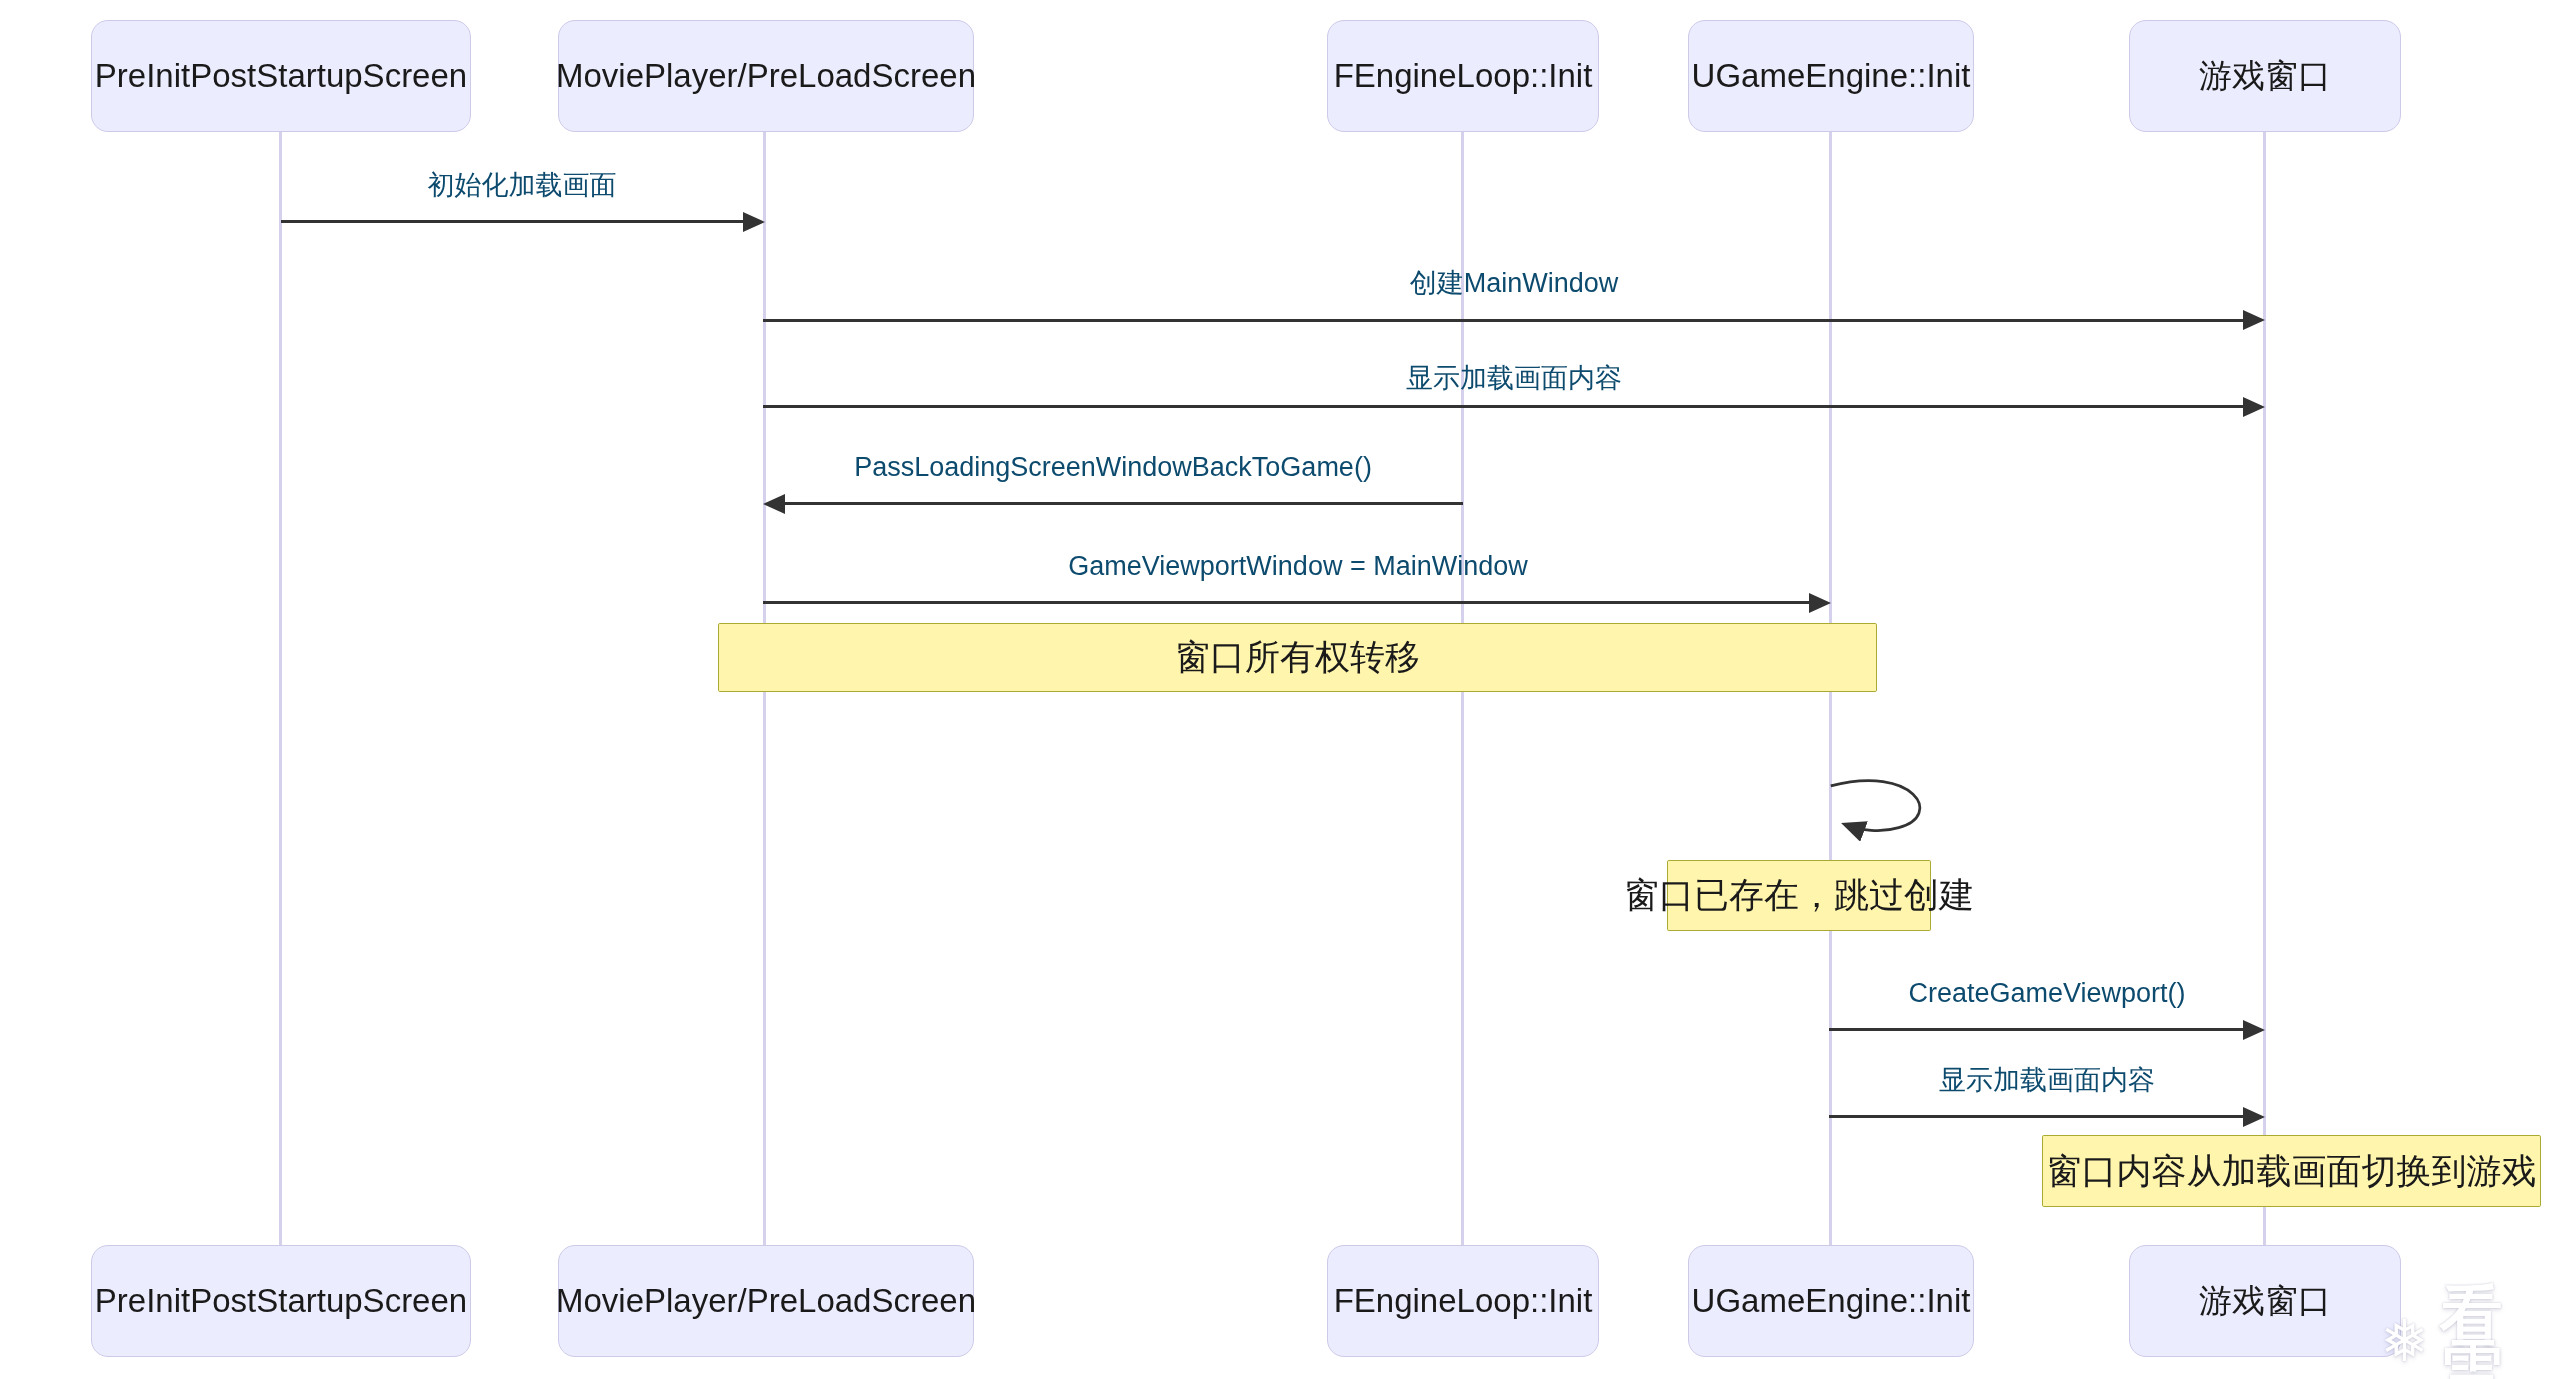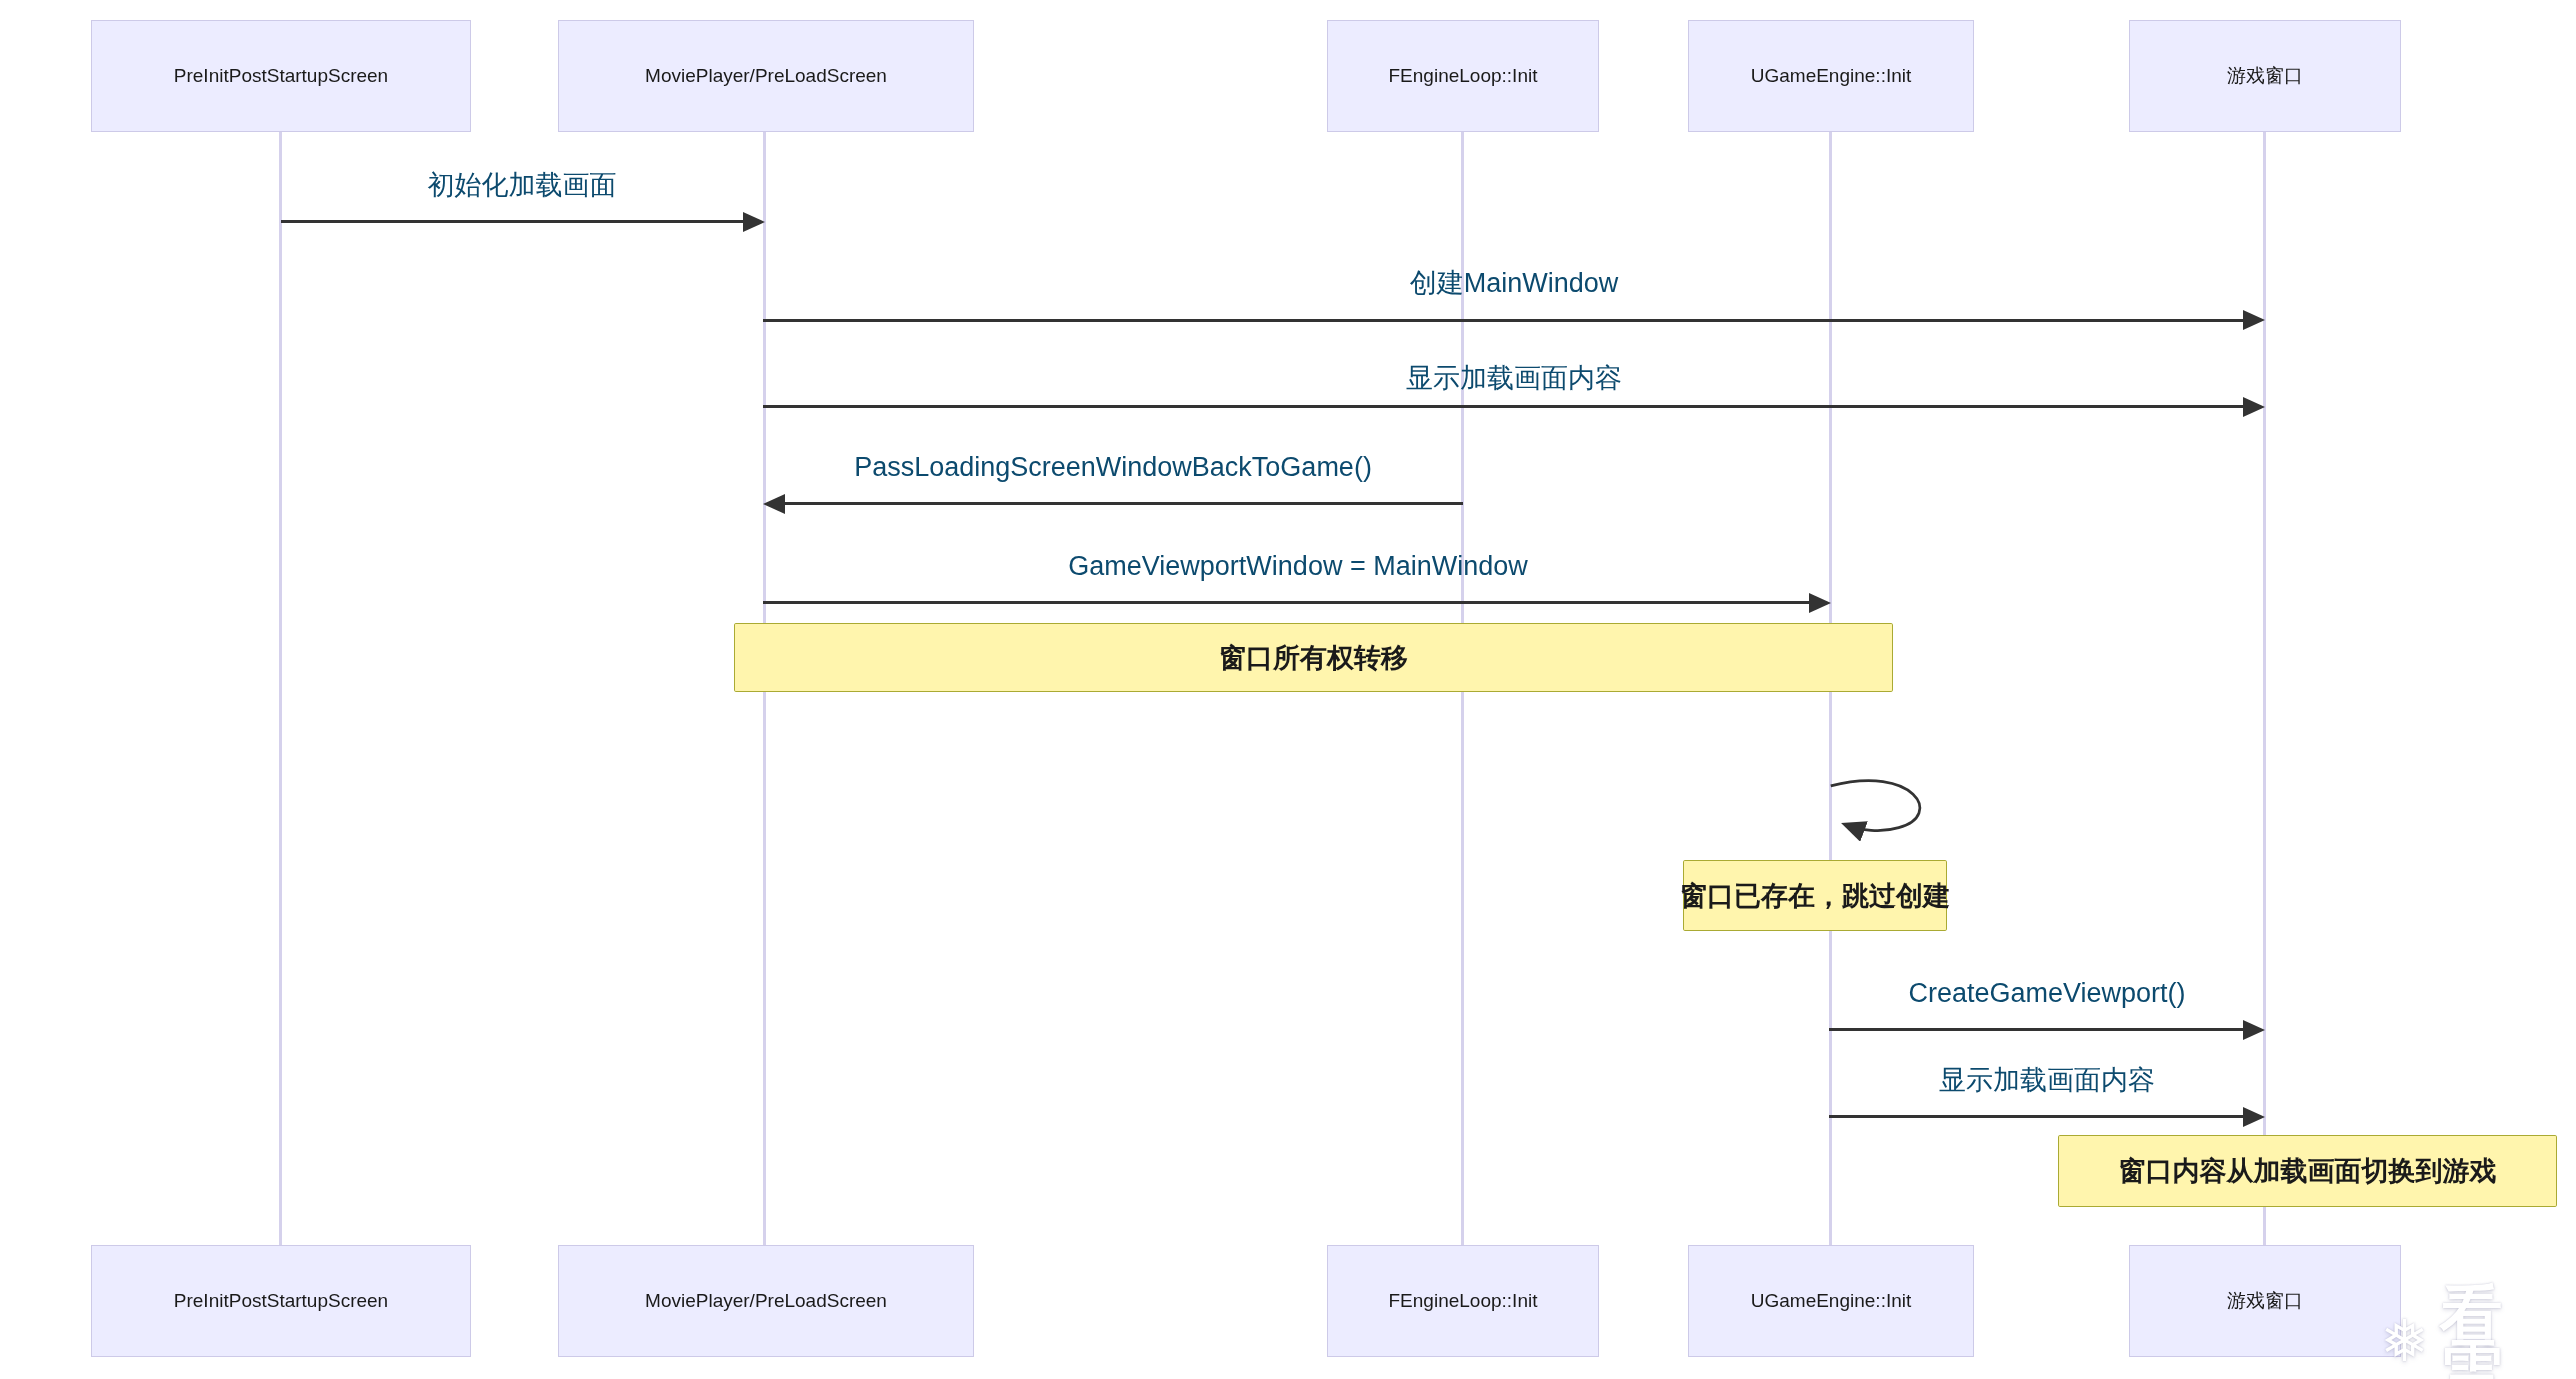--- a/index.html
+++ b/index.html
@@ -2,37 +2,37 @@
 <html style="font-size:14.5px"><head>
 <meta charset="utf-8">
 <style>
   html,body{margin:0;padding:0;background:#ffffff;}
   #canvas{
     position:relative;width:2576px;height:1379px;background:#ffffff;overflow:hidden;
     font-family:"Liberation Sans","DejaVu Sans",sans-serif;color:#1a1a1a;
   }
   .lifeline{position:absolute;top:132px;height:1113px;width:2.7px;background:#d5d1ec;}
   .actor{
-    position:absolute;height:112px;background:#ececff;border:1.8px solid #cdcae8;border-radius:0;
-    display:flex;align-items:center;justify-content:center;font-size:19px;box-sizing:border-box;
+    position:absolute;height:112px;background:#ececff;border:1.8px solid #cdcae8;border-radius:17px;
+    display:flex;align-items:center;justify-content:center;font-size:33px;box-sizing:border-box;
     white-space:nowrap;
   }
   .actor.top{top:20px;}
   .actor.bottom{top:1245px;}
   .msg-label{
     position:absolute;transform:translateX(-50%);white-space:nowrap;
     font-size:27px;height:36px;line-height:36px;color:#0c4a6e;
   }
   .msg-line{position:absolute;height:2.7px;background:#333333;}
   .ah-r{position:absolute;width:0;height:0;border-top:10px solid transparent;border-bottom:10px solid transparent;border-left:22px solid #333333;}
   .ah-l{position:absolute;width:0;height:0;border-top:10px solid transparent;border-bottom:10px solid transparent;border-right:22px solid #333333;}
   .note{
     position:absolute;background:#fff5ad;border:1.8px solid #aaaa33;border-radius:1.8px;
     display:flex;align-items:center;justify-content:center;
-    font-size:27px;font-weight:bold;box-sizing:border-box;white-space:nowrap;color:#1a1a1a;margin-left:16px;
+    font-size:35px;font-weight:normal;box-sizing:border-box;white-space:nowrap;color:#1a1a1a;
   }
   .selfloop{position:absolute;}
   .watermark{position:absolute;left:2380px;top:1287px;display:flex;align-items:center;gap:11px;color:#ffffff;}
   .wm-icon{
     font-size:58px;line-height:58px;
     text-shadow:0 0 1.8px rgba(125,125,160,.45),0 1.8px 4.5px rgba(125,125,160,.25);
   }
   .wm-text{
     font-size:63px;line-height:54px;font-weight:bold;letter-spacing:9px;
     text-shadow:0 0 1.8px rgba(125,125,160,.45),0 1.8px 4.5px rgba(125,125,160,.25);

